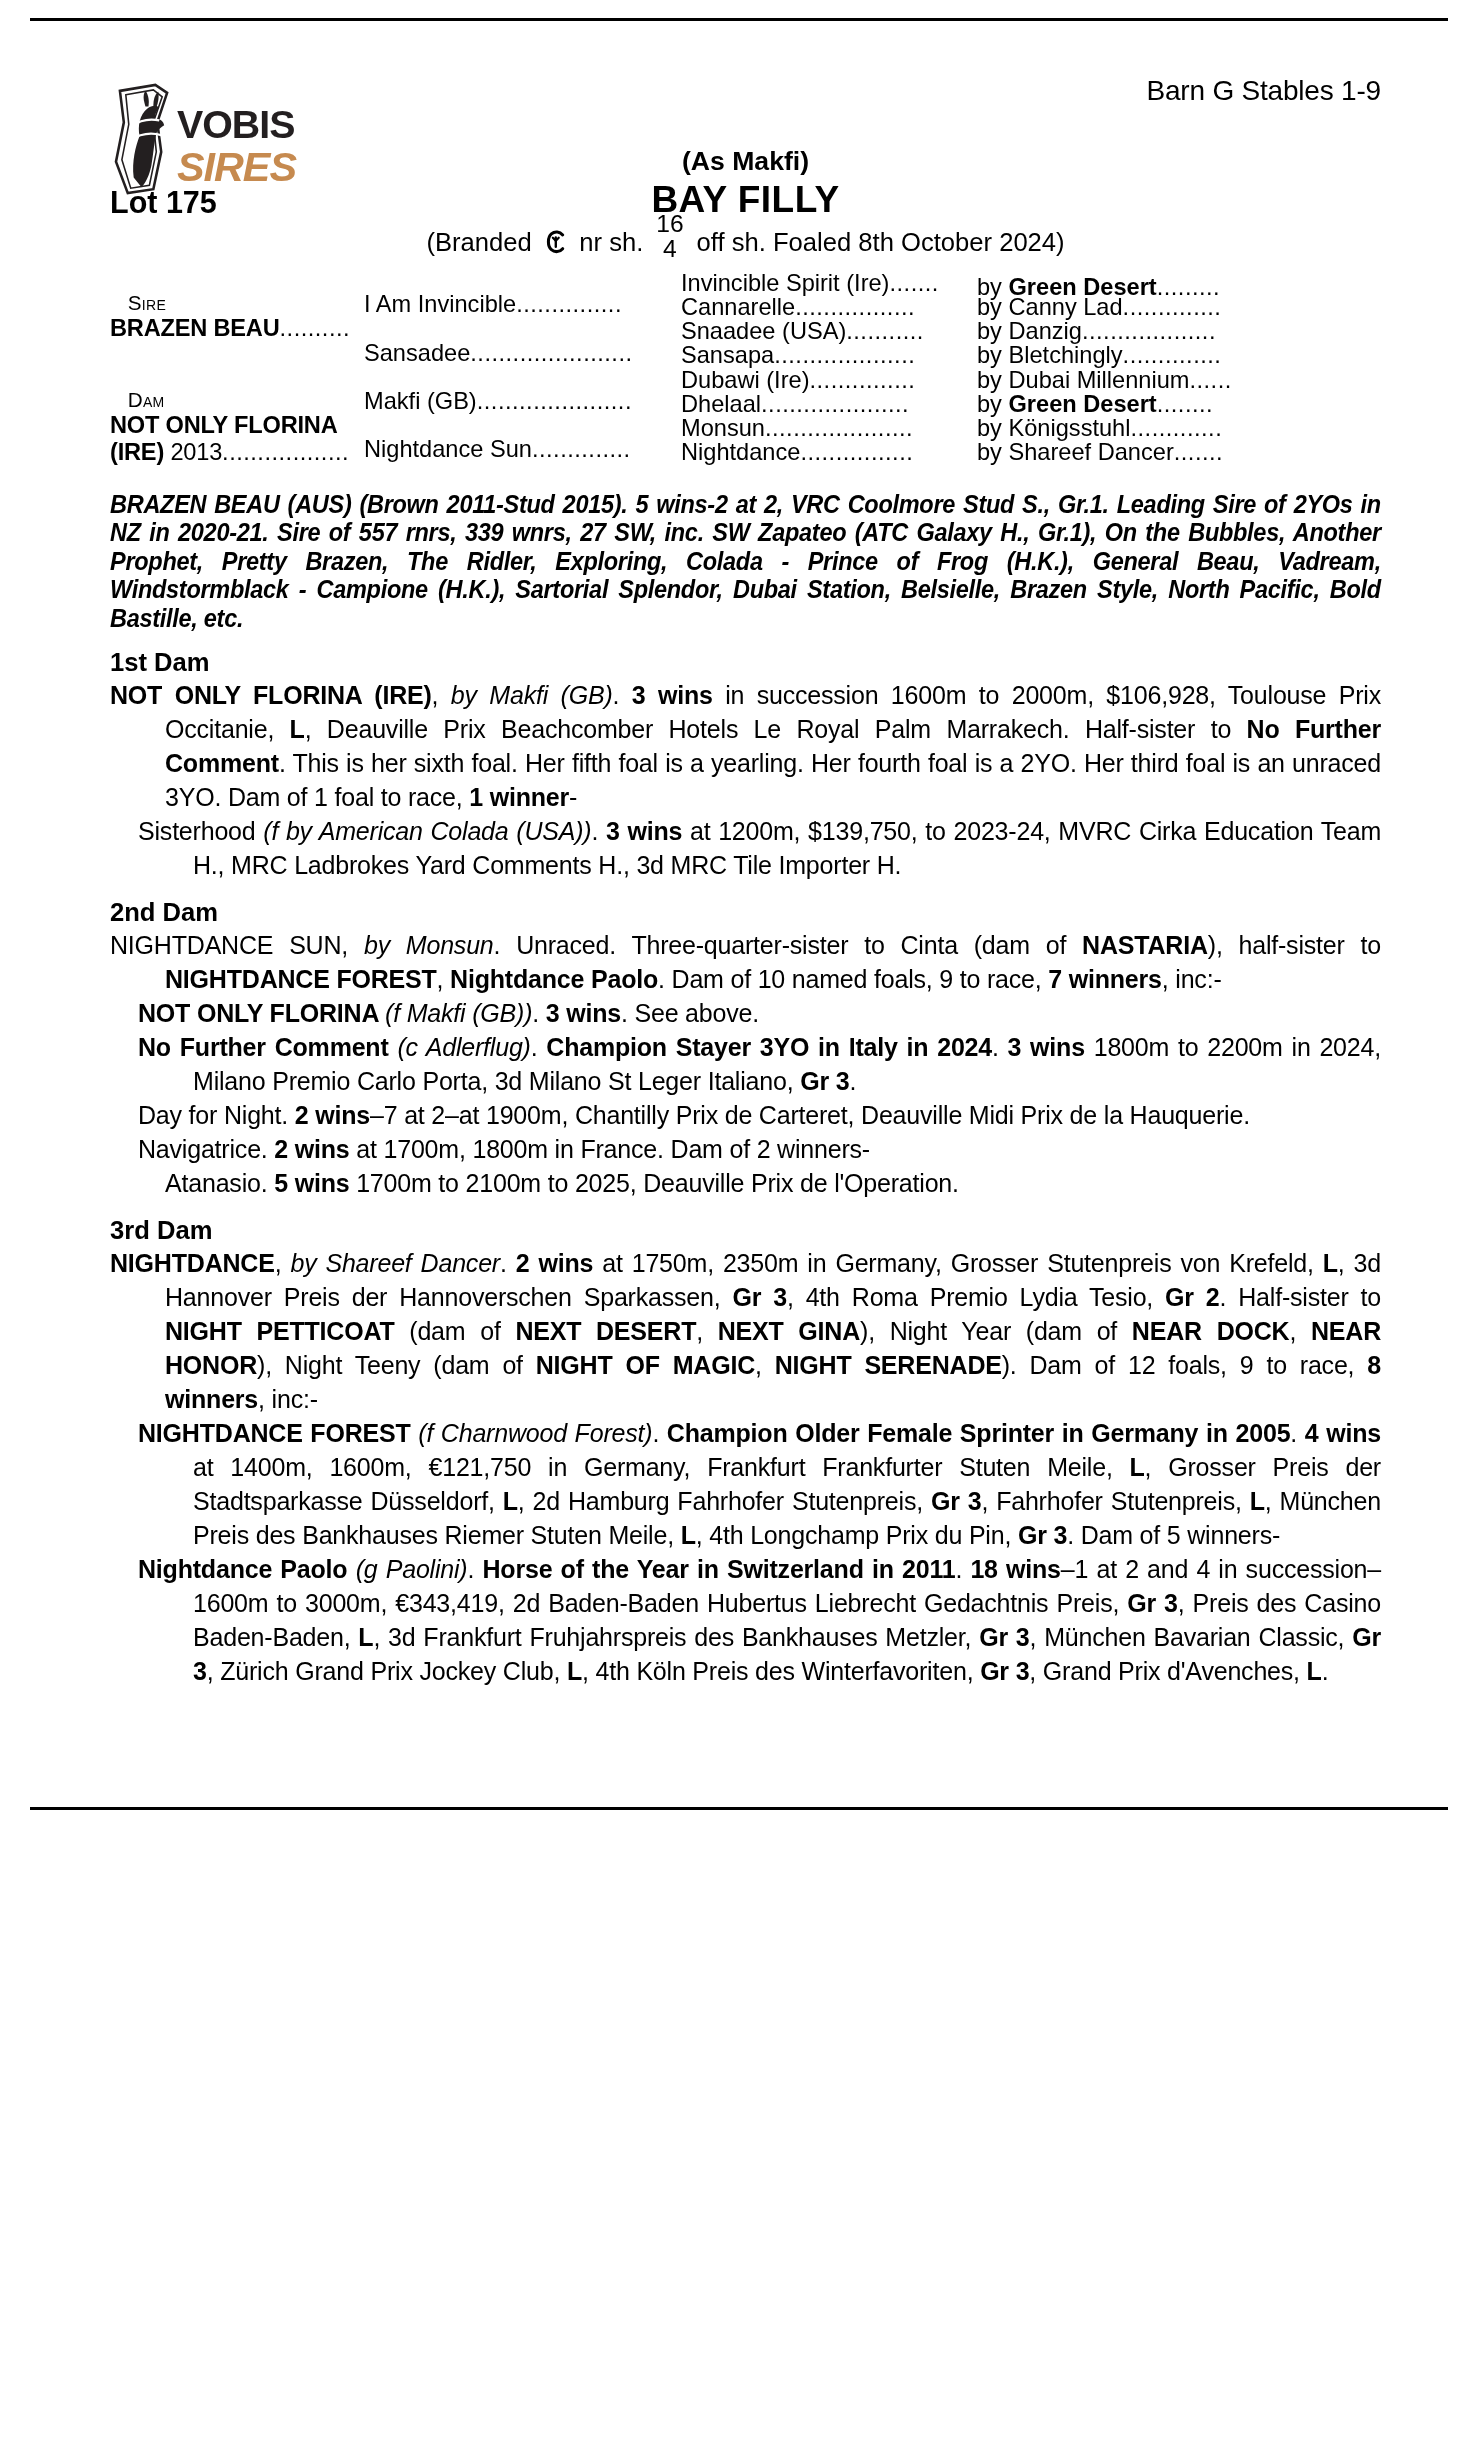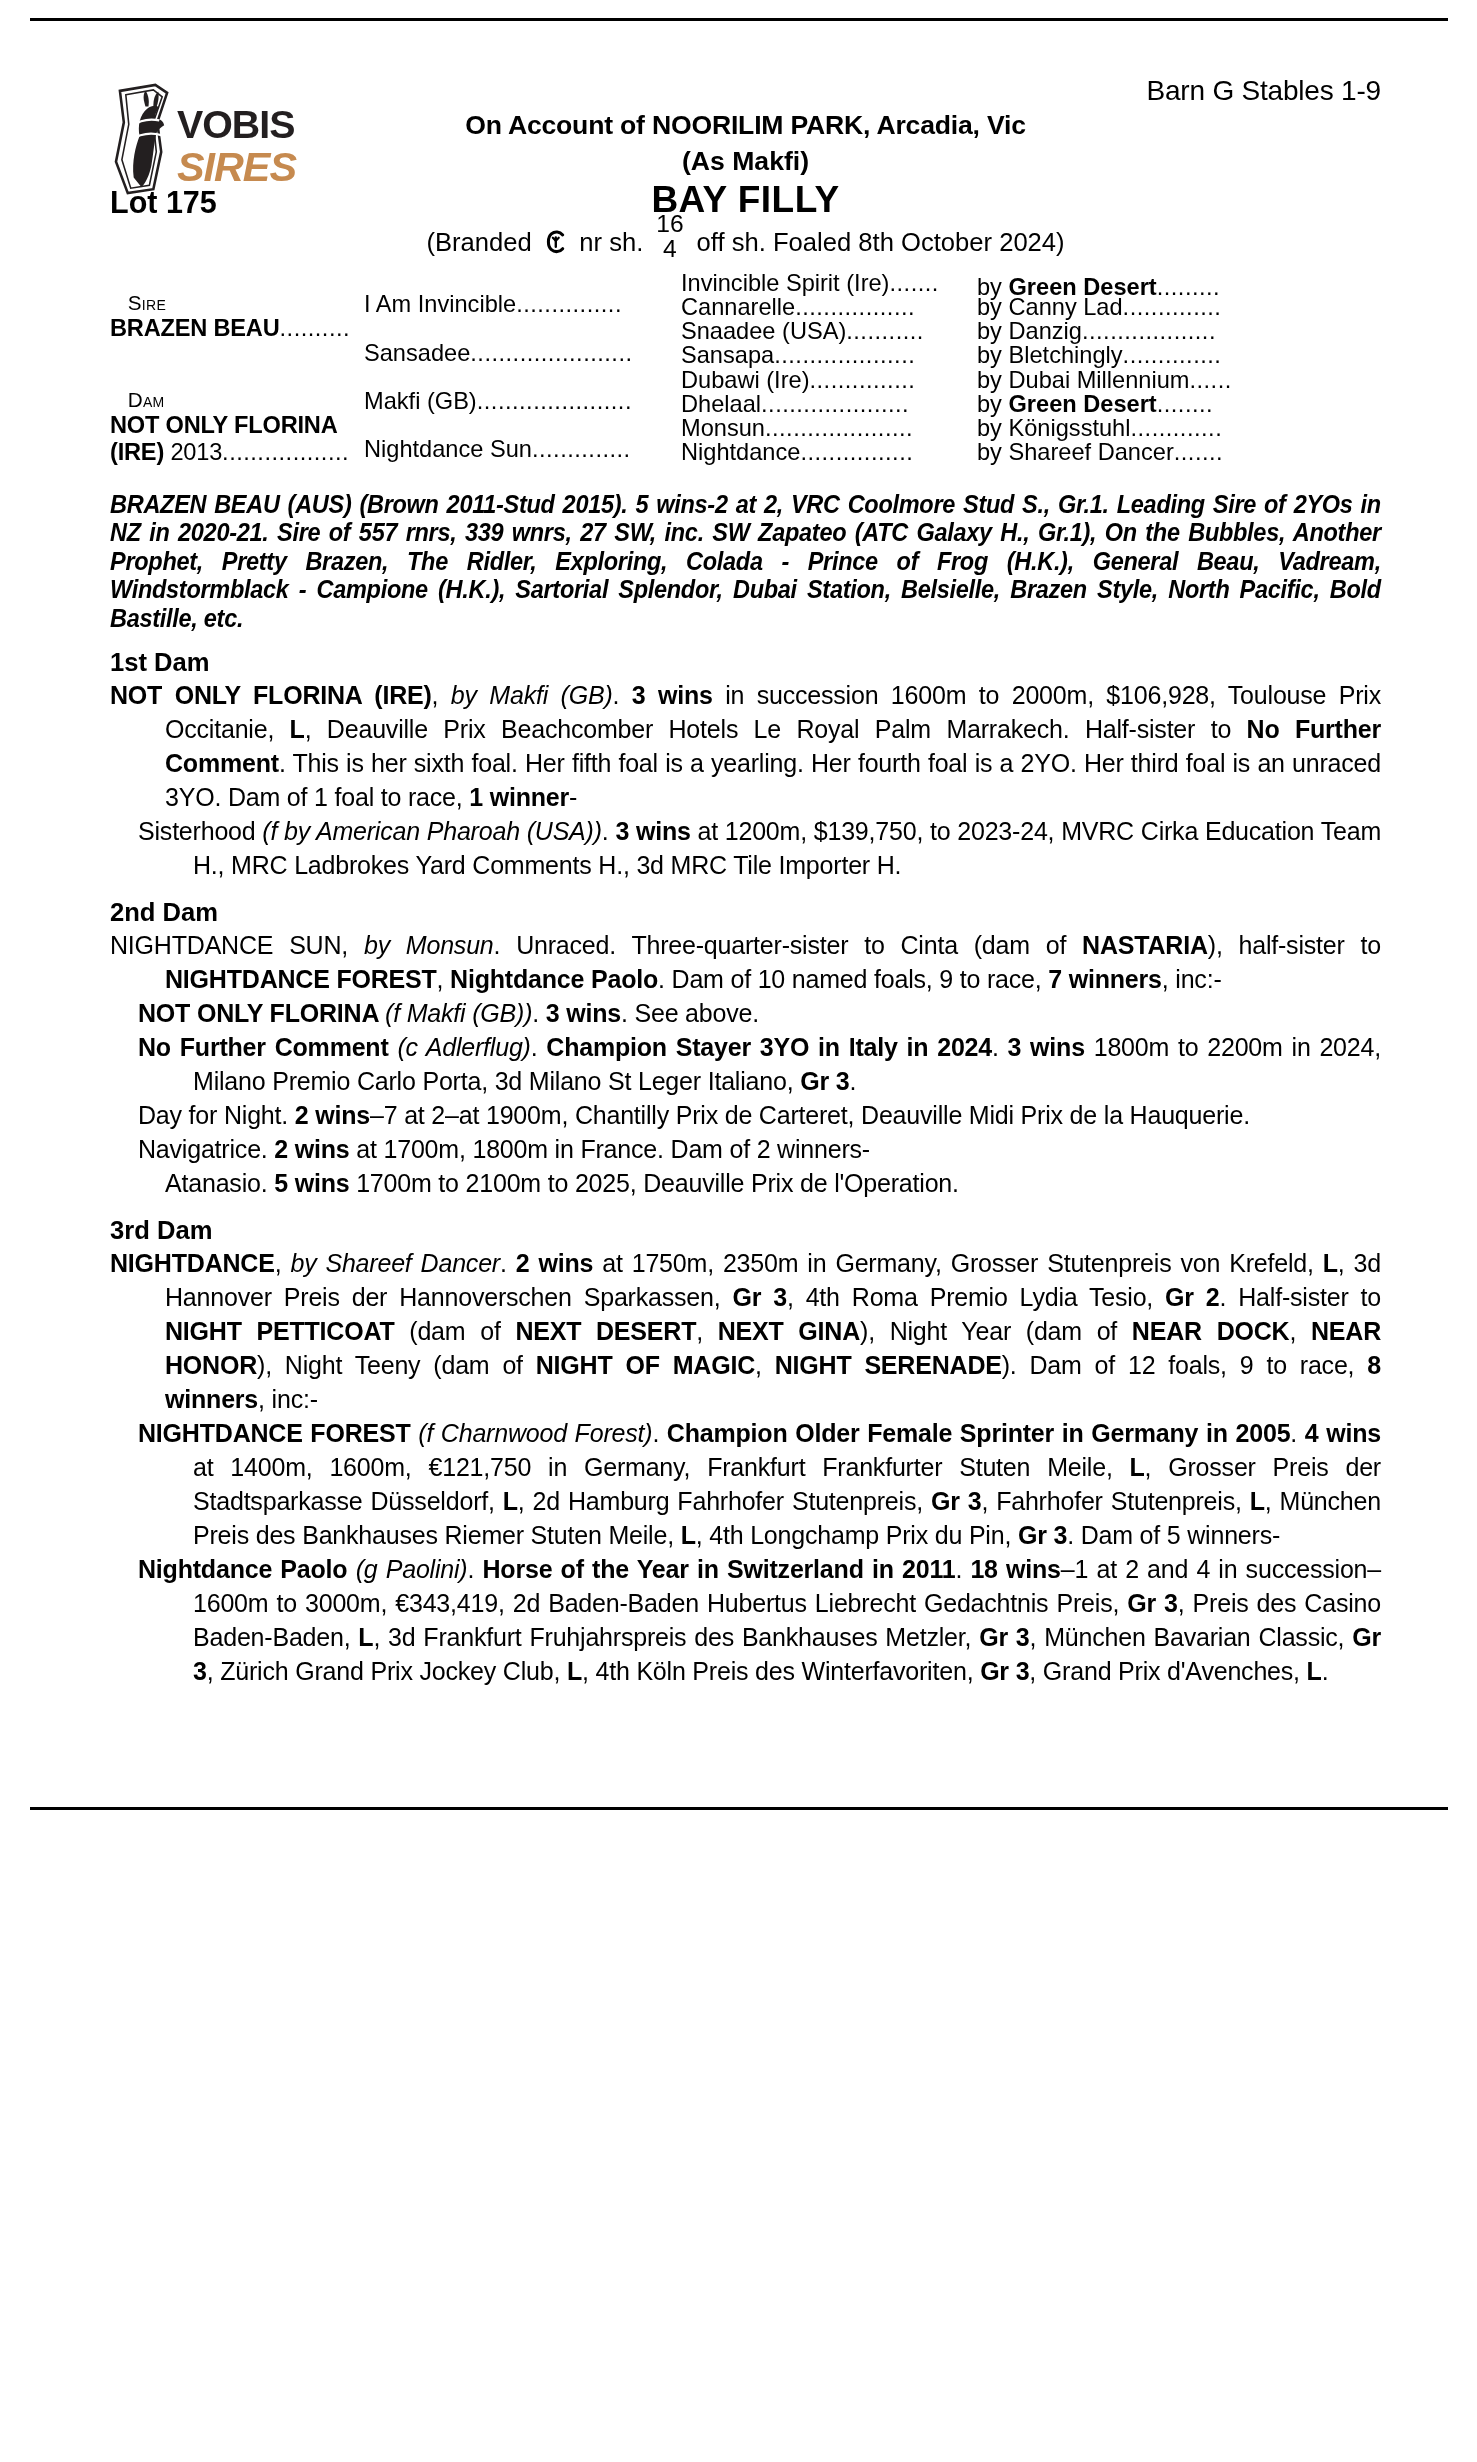--- a/index.html
+++ b/index.html
@@ -284,21 +284,20 @@
           <path d="M20 58 C30 52 42 50 52 53" stroke="#ffffff" stroke-width="2.2" fill="none"></path>
 
           <text x="68" y="56" font-family="Liberation Sans, sans-serif" font-size="40" font-weight="bold" fill="#231f20" style="font-stretch:condensed" letter-spacing="-1">VOBIS</text>
 
           <text x="68" y="100" font-family="Liberation Sans, sans-serif" font-size="42" font-weight="bold" fill="#c68a4f" style="font-stretch:condensed" font-style="italic" letter-spacing="-1">SIRES</text>
         </svg>
       </div>
 
       <div class="barn">Barn G Stables 1-9</div>
 
-      <div class="account">On Account of NOORILIM PARK, Arcadia, Vic</div>
 
       <div class="asagent">(As Makfi)</div>
 
       <div class="lot">Lot 175</div>
 
       <div class="sextitle">BAY FILLY</div>
 
       <div class="branded">
         <span>(Branded</span>
         <span class="brandmark">
@@ -364,21 +363,21 @@
           <div class="by" style="top: 145px;"><span>by </span><span>Königsstuhl</span><span class="dots">.............</span></div>
           <div class="by" style="top: 169px;"><span>by </span><span>Shareef Dancer</span><span class="dots">.......</span></div>
         </div>
     </div>
 
     <div class="sire-summary">BRAZEN BEAU (AUS) (Brown 2011-Stud 2015). 5 wins-2 at 2, VRC Coolmore Stud S., Gr.1. Leading Sire of 2YOs in NZ in 2020-21. Sire of 557 rnrs, 339 wnrs, 27 SW, inc. SW Zapateo (ATC Galaxy H., Gr.1), On the Bubbles, Another Prophet, Pretty Brazen, The Ridler, Exploring, Colada - Prince of Frog (H.K.), General Beau, Vadream, Windstormblack - Campione (H.K.), Sartorial Splendor, Dubai Station, Belsielle, Brazen Style, North Pacific, Bold Bastille, etc.</div>
 
     <div id="dam-sections">
         <div class="dam-head">1st Dam</div>
         <div class="entry hang0"><b>NOT ONLY FLORINA (IRE)</b><span>, </span><i>by Makfi (GB)</i><span>. </span><b>3 wins</b><span> in succession 1600m to 2000m, $106,928, Toulouse Prix Occitanie, </span><b>L</b><span>, Deauville Prix Beachcomber Hotels Le Royal Palm Marrakech. Half-sister to </span><b>No Further Comment</b><span>. This is her sixth foal. Her fifth foal is a yearling. Her fourth foal is a 2YO. Her third foal is an unraced 3YO. Dam of 1 foal to race, </span><b>1 winner</b><span>-</span></div>
-        <div class="entry hang1"><span>Sisterhood </span><i>(f by American Pharoah (USA))</i><span>. </span><b>3 wins</b><span> at 1200m, $139,750, to 2023-24, MVRC Cirka Education Team H., MRC Ladbrokes Yard Comments H., 3d MRC Tile Importer H.</span></div>
+        <div class="entry hang1"><span>Sisterhood </span><i>(f by American Colada (USA))</i><span>. </span><b>3 wins</b><span> at 1200m, $139,750, to 2023-24, MVRC Cirka Education Team H., MRC Ladbrokes Yard Comments H., 3d MRC Tile Importer H.</span></div>
         <div class="dam-head">2nd Dam</div>
         <div class="entry hang0"><span>NIGHTDANCE SUN</span><span>, </span><i>by Monsun</i><span>. Unraced. Three-quarter-sister to Cinta (dam of </span><b>NASTARIA</b><span>), half-sister to </span><b>NIGHTDANCE FOREST</b><span>, </span><b>Nightdance Paolo</b><span>. Dam of 10 named foals, 9 to race, </span><b>7 winners</b><span>, inc:-</span></div>
         <div class="entry hang1"><b>NOT ONLY FLORINA </b><i>(f Makfi (GB))</i><span>. </span><b>3 wins</b><span>. See above.</span></div>
         <div class="entry hang1"><b>No Further Comment </b><i>(c Adlerflug)</i><span>. </span><b>Champion Stayer 3YO in Italy in 2024</b><span>. </span><b>3 wins</b><span> 1800m to 2200m in 2024, Milano Premio Carlo Porta, 3d Milano St Leger Italiano, </span><b>Gr 3</b><span>.</span></div>
         <div class="entry hang1"><span>Day for Night. </span><b>2 wins</b><span>–7 at 2–at 1900m, Chantilly Prix de Carteret, Deauville Midi Prix de la Hauquerie.</span></div>
         <div class="entry hang1"><span>Navigatrice. </span><b>2 wins</b><span> at 1700m, 1800m in France. Dam of 2 winners-</span></div>
         <div class="entry hang2"><span>Atanasio. </span><b>5 wins</b><span> 1700m to 2100m to 2025, Deauville Prix de l'Operation.</span></div>
         <div class="dam-head">3rd Dam</div>
         <div class="entry hang0"><b>NIGHTDANCE</b><span>, </span><i>by Shareef Dancer</i><span>. </span><b>2 wins</b><span> at 1750m, 2350m in Germany, Grosser Stutenpreis von Krefeld, </span><b>L</b><span>, 3d Hannover Preis der Hannoverschen Sparkassen, </span><b>Gr 3</b><span>, 4th Roma Premio Lydia Tesio, </span><b>Gr 2</b><span>. Half-sister to </span><b>NIGHT PETTICOAT</b><span> (dam of </span><b>NEXT DESERT</b><span>, </span><b>NEXT GINA</b><span>), Night Year (dam of </span><b>NEAR DOCK</b><span>, </span><b>NEAR HONOR</b><span>), Night Teeny (dam of </span><b>NIGHT OF MAGIC</b><span>, </span><b>NIGHT SERENADE</b><span>). Dam of 12 foals, 9 to race, </span><b>8 winners</b><span>, inc:-</span></div>
         <div class="entry hang1"><b>NIGHTDANCE FOREST </b><i>(f Charnwood Forest)</i><span>. </span><b>Champion Older Female Sprinter in Germany in 2005</b><span>. </span><b>4 wins</b><span> at 1400m, 1600m, €121,750 in Germany, Frankfurt Frankfurter Stuten Meile, </span><b>L</b><span>, Grosser Preis der Stadtsparkasse Düsseldorf, </span><b>L</b><span>, 2d Hamburg Fahrhofer Stutenpreis, </span><b>Gr 3</b><span>, Fahrhofer Stutenpreis, </span><b>L</b><span>, München Preis des Bankhauses Riemer Stuten Meile, </span><b>L</b><span>, 4th Longchamp Prix du Pin, </span><b>Gr 3</b><span>. Dam of 5 winners-</span></div>

